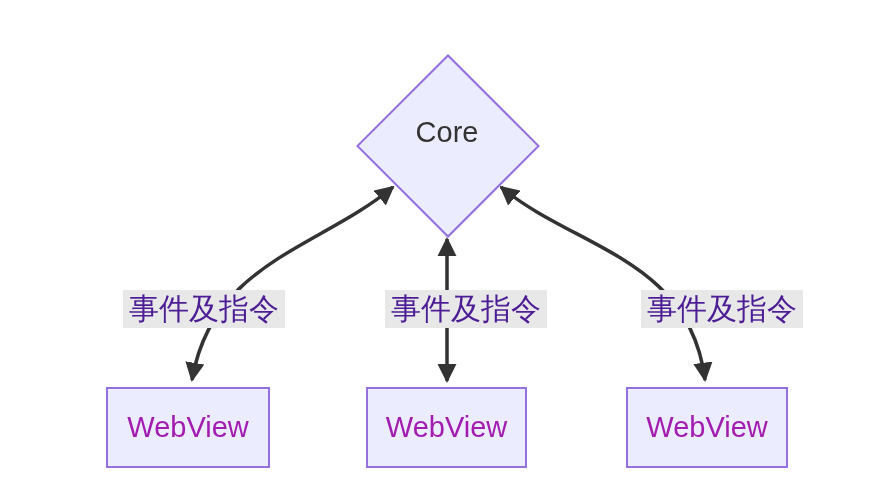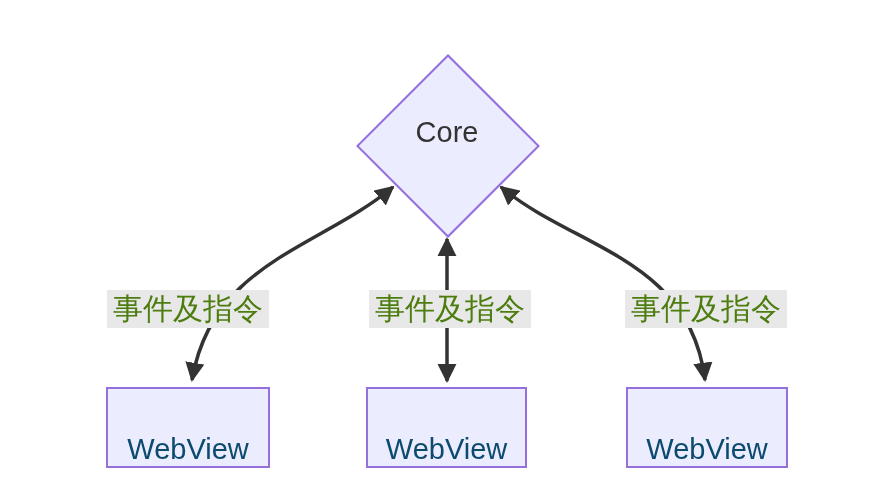--- a/index.html
+++ b/index.html
@@ -48,38 +48,39 @@
     left: 447px;
     top: 132px;
   }
   .box {
     position: absolute;
     top: 387px;
     height: 81px;
     background: #ECECFF;
     border: 2px solid #9370DB;
     display: flex;
-    align-items: flex-end;
+    align-items: center;
     justify-content: center;
-    color: #0c4a6e;
+    color: #a21caf;
     font-size: 29px;
     box-sizing: border-box;
   }
   .box-left   { left: 106px; width: 164px; }
   .box-middle { left: 366px; width: 161px; }
   .box-right  { left: 626px; width: 162px; }
   .edge-label {
     position: absolute;
     transform: translate(-50%, -50%);
     background: #e8e8e8;
-    color: #4d7c0f;
+    color: #4c1d95;
     font-size: 30px;
     line-height: 36px;
     padding: 1px 6px;
     white-space: nowrap;
+    margin-left: 16px;
   }
   .edge-label-left   { left: 188px; top: 309px; }
   .edge-label-middle { left: 450px; top: 309px; }
   .edge-label-right  { left: 706px; top: 309px; }
 </style>
 </head>
 <body>
 
 <div class="canvas">
 

